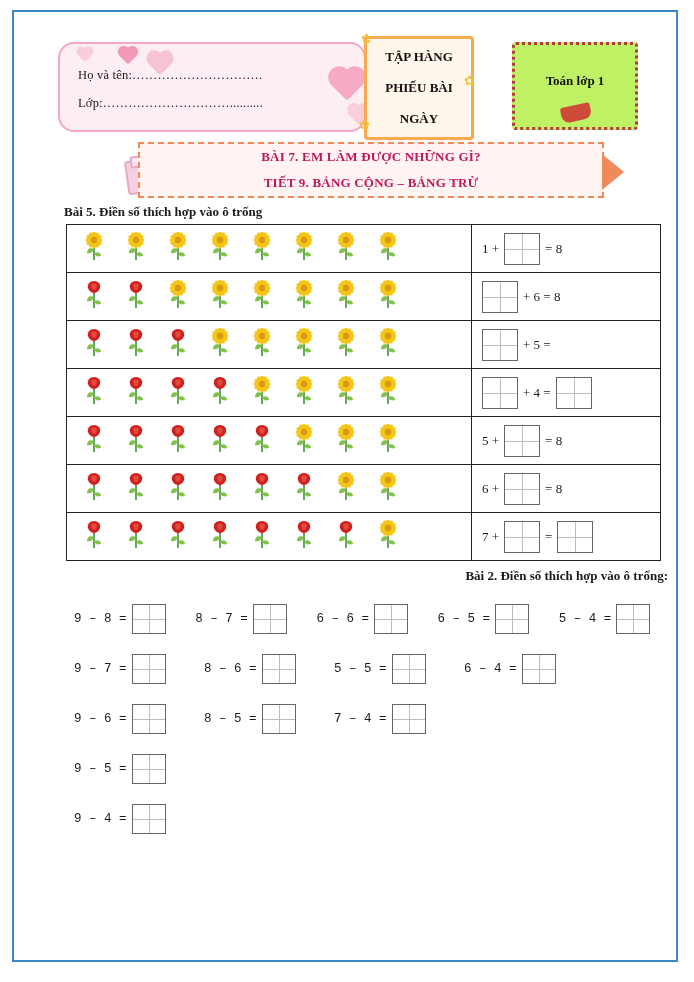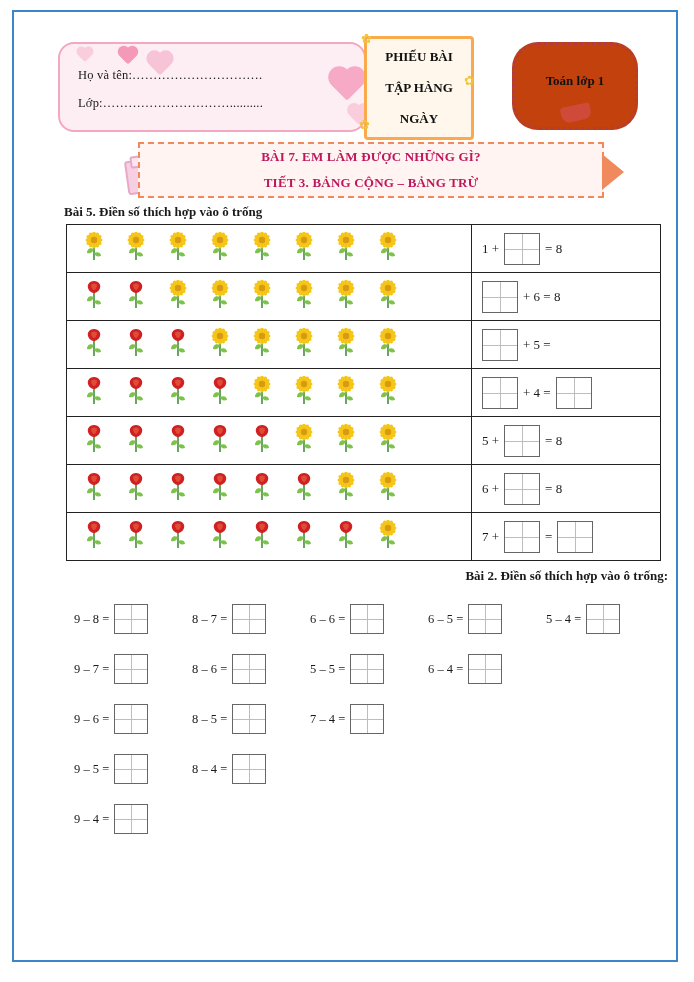--- a/index.html
+++ b/index.html
@@ -124,22 +124,22 @@
   .fd3 { left: -8px; bottom: 4px; }
 
   
   .grade-box {
     position: absolute;
     left: 490px;
     top: 22px;
     width: 120px;
     height: 82px;
     border: 3px dotted #b23b3b;
-    border-radius: 26px;
-    background: #c2410c;
+    border-radius: 4px;
+    background: #bef264;
   }
   .grade-box .gl {
     position: absolute;
     width: 100%;
     top: 28px;
     text-align: center;
     font-weight: bold;
     font-size: 13px;
     color: #111;
   }
@@ -270,21 +270,22 @@
     font-weight: bold;
     font-size: 13px;
     margin: 7px 0 10px 44px;
     text-align: right;
   }
   .rows2 { margin-left: 52px; }
   .row2 {
     display: flex;
     align-items: center;
     height: 50px;
-    gap: 0;
+    gap: 12px;
+    font-family: Liberation Mono, monospace;
   }
   .item2 {
     width: 118px;
     display: flex;
     align-items: center;
     gap: 5px;
     font-size: 12.5px;
   }
   .item2 .gridbox { width: 32px; height: 28px; }
 </style>
@@ -303,36 +304,36 @@
         <span class="heart h3"></span>
         <span class="heart h4"></span>
         <div class="name-line l1">Họ và tên:………………………….</div>
         <div class="name-line l2">Lớp:…………………………..........</div>
       </div>
 
       <div class="title-box">
         <span class="flowerdot fd1">✿</span>
         <span class="flowerdot fd2">✿</span>
         <span class="flowerdot fd3">✿</span>
+        <div class="tl">TẬP HÀNG</div>
         <div class="tl">PHIẾU BÀI</div>
-        <div class="tl">TẬP HÀNG</div>
         <div class="tl">NGÀY</div>
       </div>
 
       <div class="grade-box">
         <div class="gl">Toán lớp 1</div>
         <span class="ribbon"></span>
       </div>
     </div>
 
     <div class="banner-wrap">
       <span class="book"></span>
       <div class="banner">
         <div class="bl">BÀI 7. EM LÀM ĐƯỢC NHỮNG GÌ?</div>
-        <div class="bl">TIẾT 3. BẢNG CỘNG – BẢNG TRỪ</div>
+        <div class="bl">TIẾT 9. BẢNG CỘNG – BẢNG TRỪ</div>
       </div>
     </div>
 
     <div class="sec-title">Bài 5. Điền số thích hợp vào ô trống</div>
     <table class="ex1">
       <tbody id="ex1-body">
           <tr>
             <td class="flowers"><span class="fl"><svg width="20" height="30" viewBox="0 0 20 30">
                   <path d="M10 10 L10 28" stroke="#3f8f3a" stroke-width="1.6" fill="none"></path>
                   <path d="M10 17 C5 15 3 18 3 21 C7 22 9 20 10 17Z" fill="#7fc24a"></path>
@@ -1113,24 +1114,20 @@
           <div class="item2">
             <span>7 – 4 =</span>
             <span class="gridbox"></span>
           </div>
         </div>
         <div class="row2">
           <div class="item2">
             <span>9 – 5 =</span>
             <span class="gridbox"></span>
           </div>
-          <div class="item2">
-            <span>8 – 4 =</span>
-            <span class="gridbox"></span>
-          </div>
         </div>
         <div class="row2">
           <div class="item2">
             <span>9 – 4 =</span>
             <span class="gridbox"></span>
           </div>
         </div>
       </div>
 
   </div>

